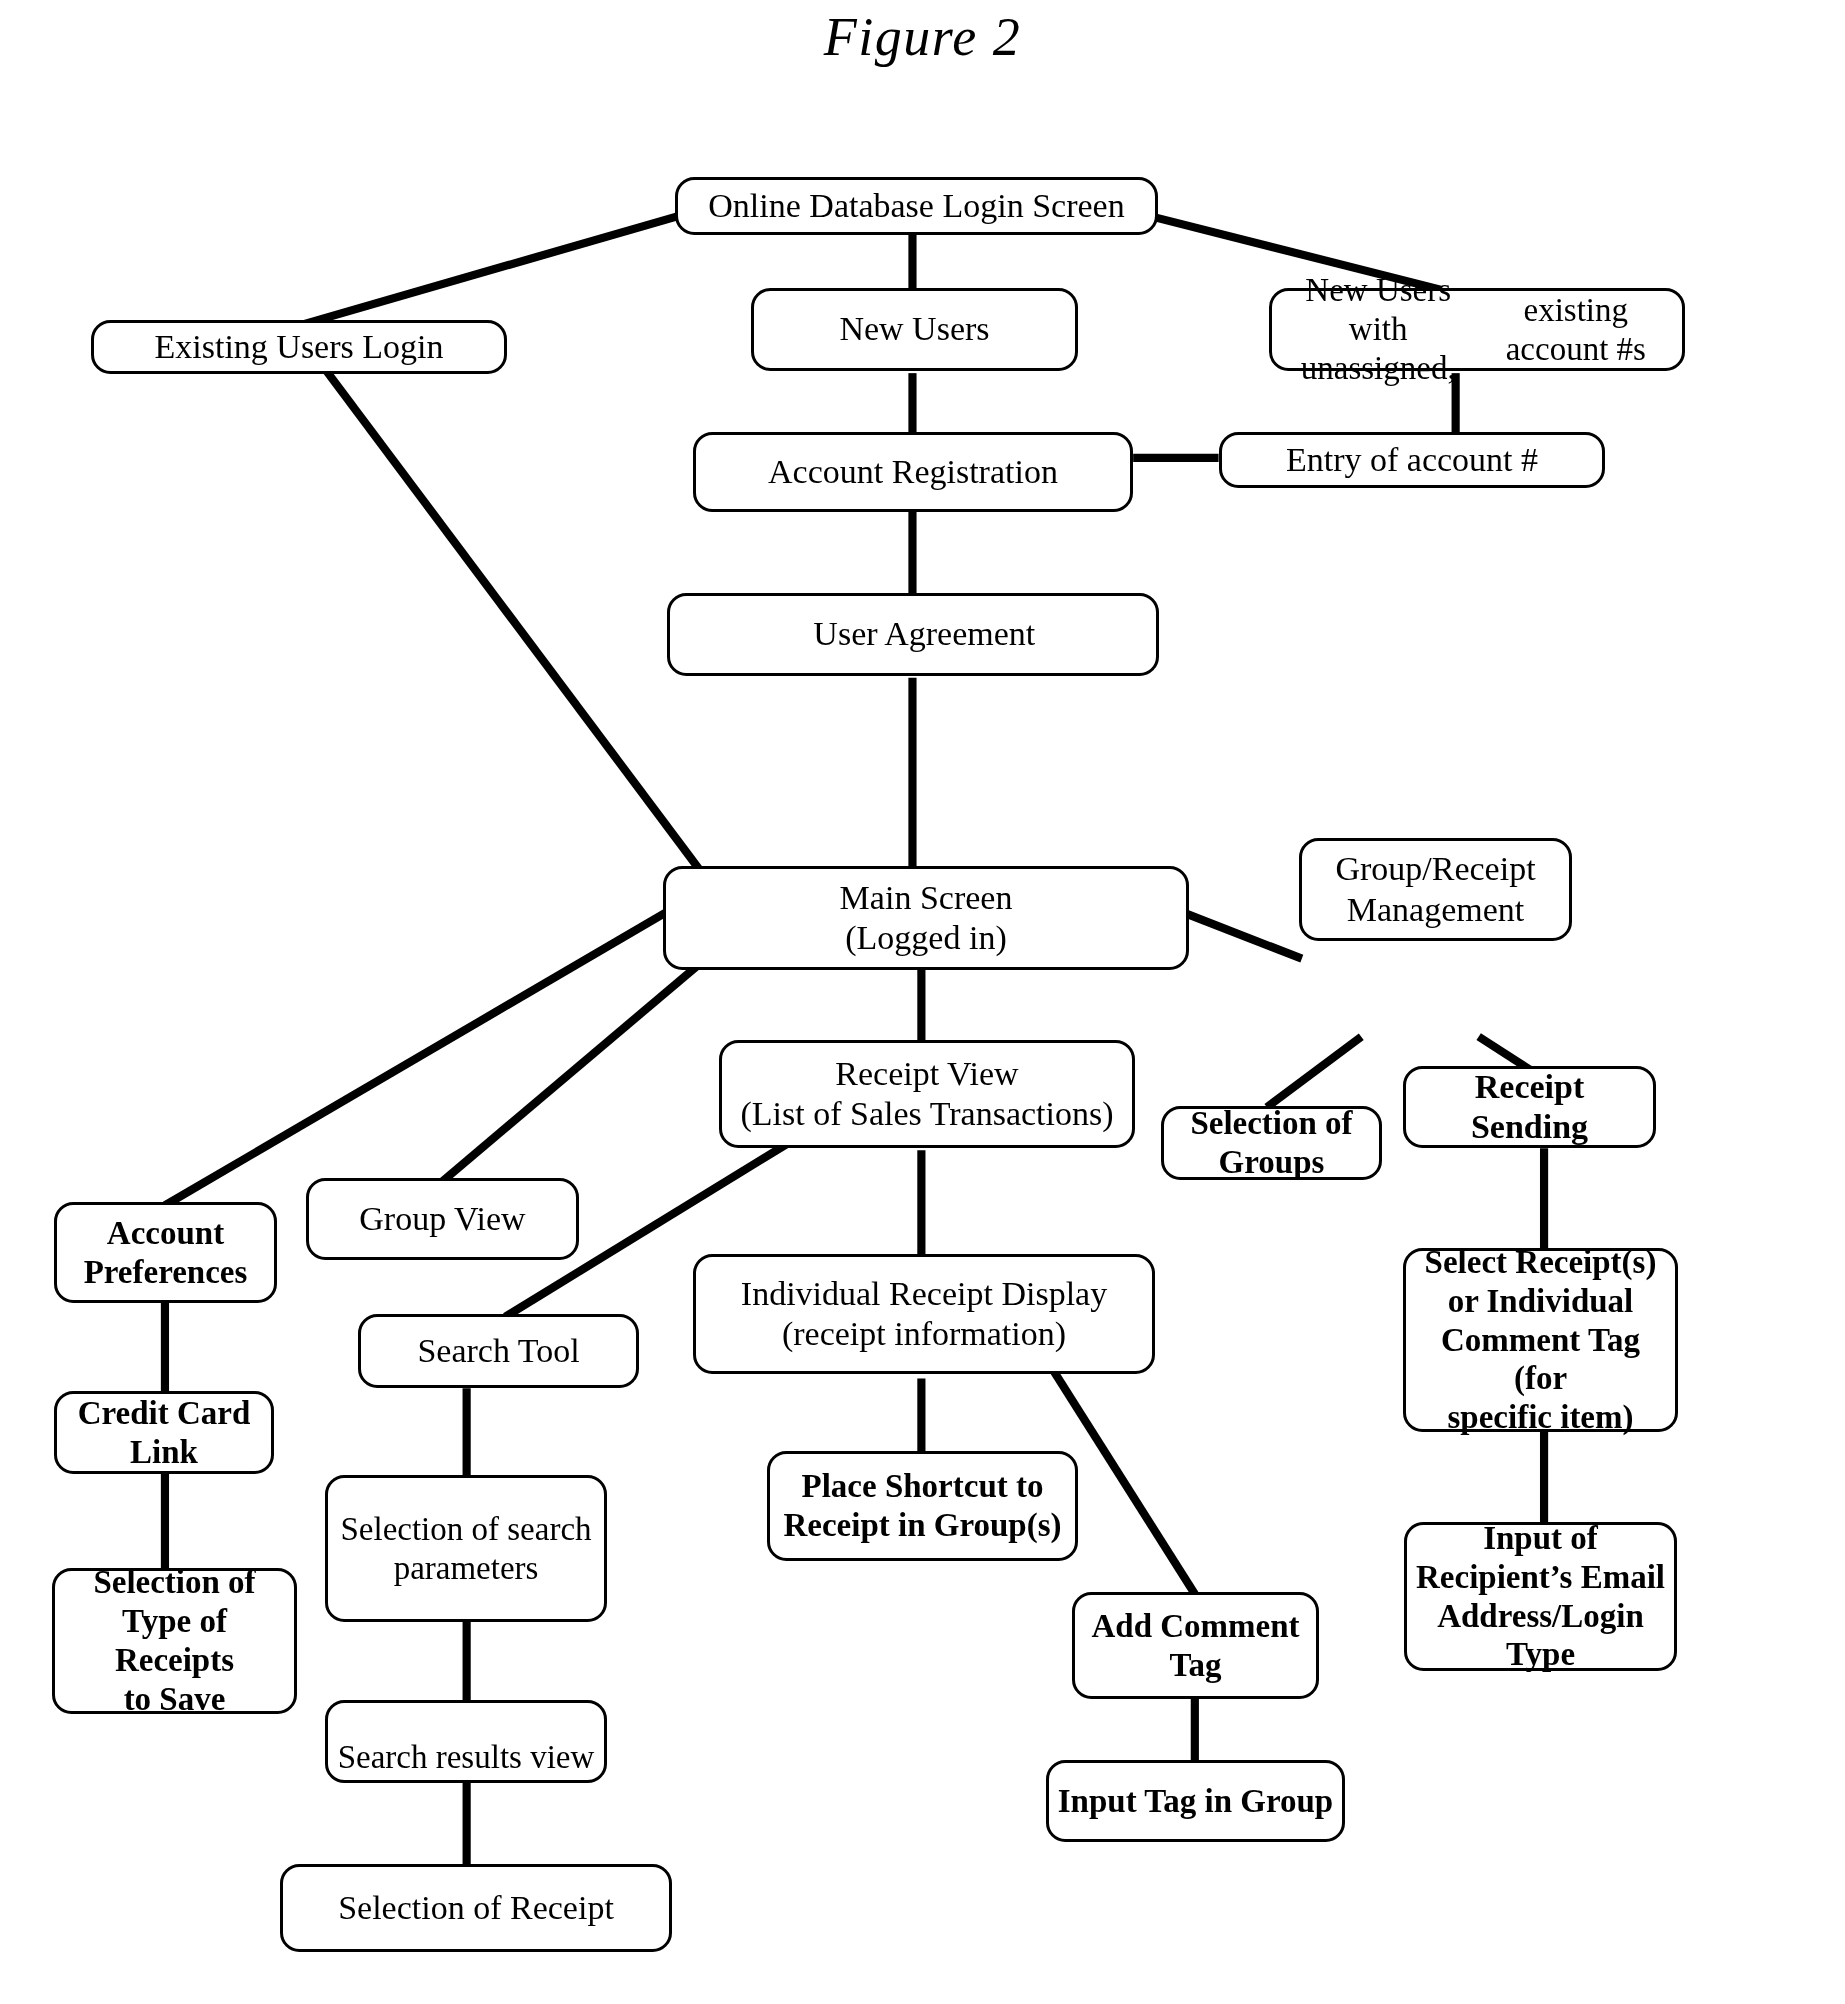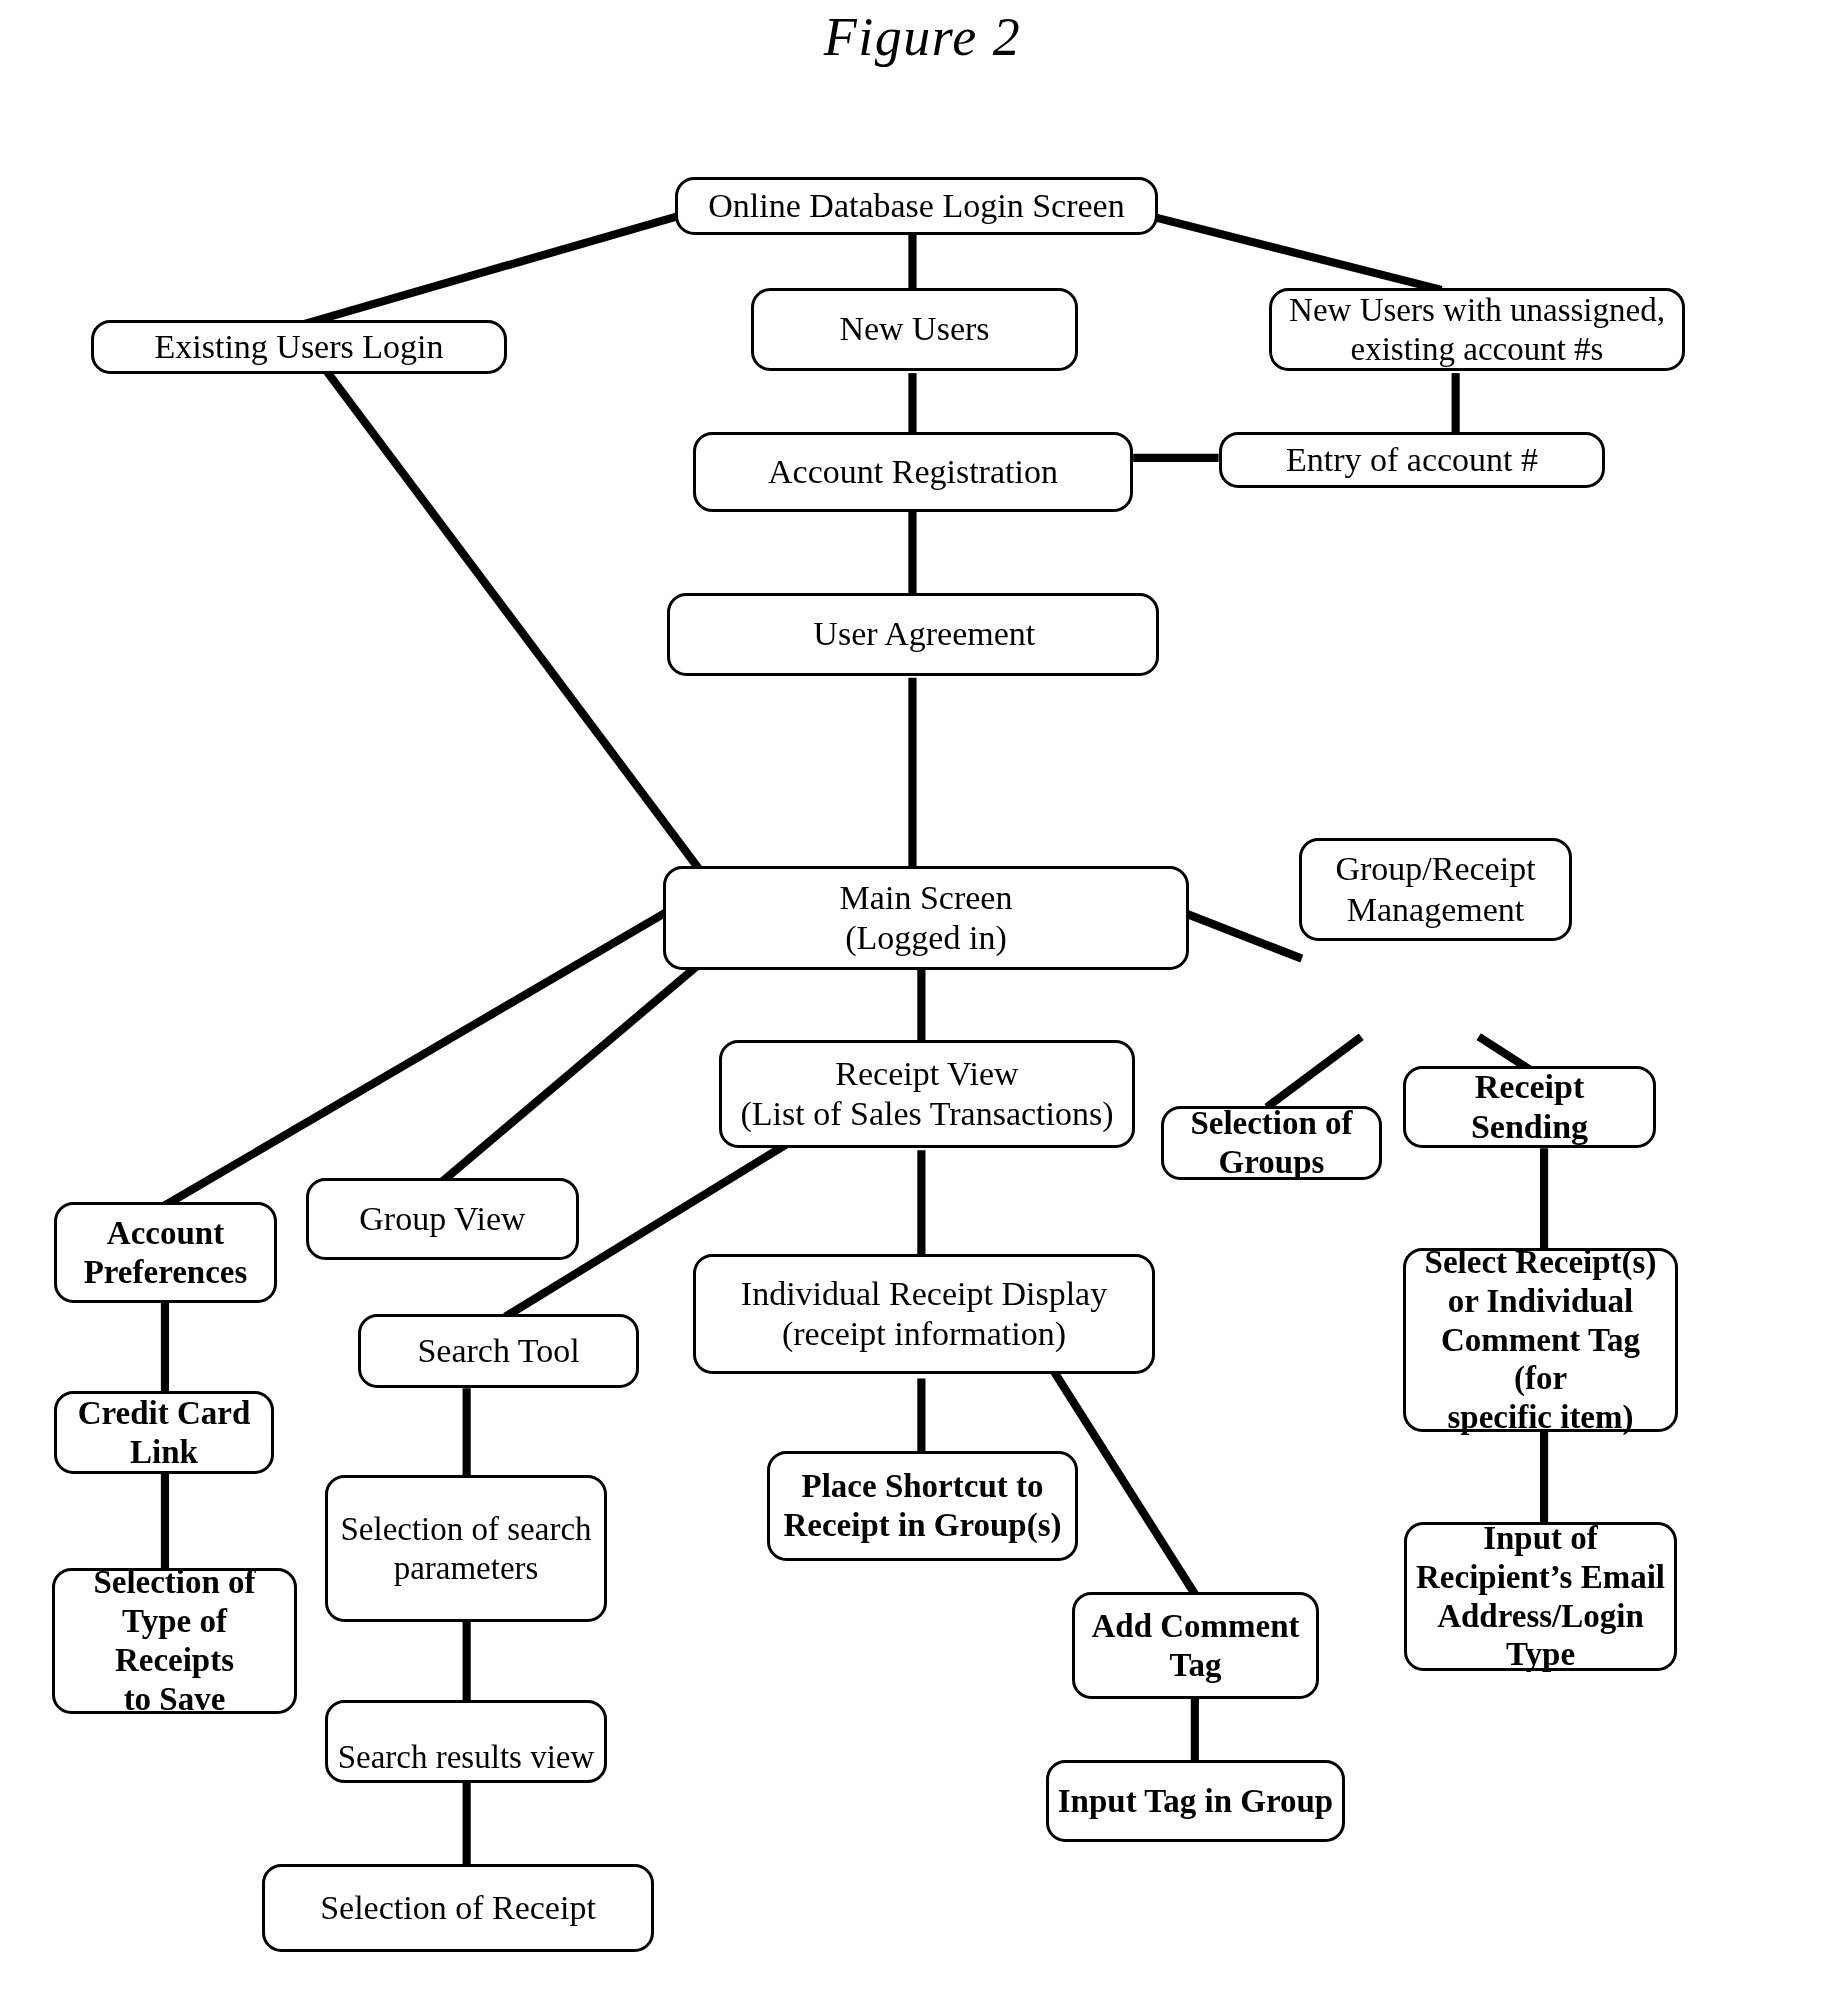--- a/index.html
+++ b/index.html
@@ -126,21 +126,21 @@
   </div>
 
   <div class="node fs-46" style="left:91px; top:320px; width:416px; height:54px;">
     <span class="lbl">Existing Users Login</span>
   </div>
 
   <div class="node fs-46" style="left:751px; top:288px; width:327px; height:83px;">
     <span class="lbl">New Users</span>
   </div>
 
-  <div class="node fs-44" style="left:1269px; top:288px; width:416px; height:83px; flex-direction:column;">
+  <div class="node fs-44" style="left:1269px; top:288px; width:416px; height:83px; ">
     <span class="lbl">New Users with unassigned,</span>
     <span class="lbl">existing account #s</span>
   </div>
 
   <div class="node fs-46" style="left:693px; top:432px; width:440px; height:80px;">
     <span class="lbl">Account Registration</span>
   </div>
 
   <div class="node fs-46" style="left:1219px; top:432px; width:386px; height:56px;">
     <span class="lbl">Entry of account #</span>
@@ -233,18 +233,18 @@
   </div>
 
   <div class="node fs-44" style="left:325px; top:1700px; width:282px; height:83px;align-items:flex-end;">
     <span class="lbl">Search results view</span>
   </div>
 
   <div class="node fs-44 bold" style="left:1046px; top:1760px; width:299px; height:82px;">
     <span class="lbl">Input Tag in Group</span>
   </div>
 
-  <div class="node fs-46" style="left:262px; top:1864px; width:392px; height:88px;">
+  <div class="node fs-46" style="left:280px; top:1864px; width:392px; height:88px;">
     <span class="lbl">Selection of Receipt</span>
   </div>
 
 </div>
 
 
 </body></html>

